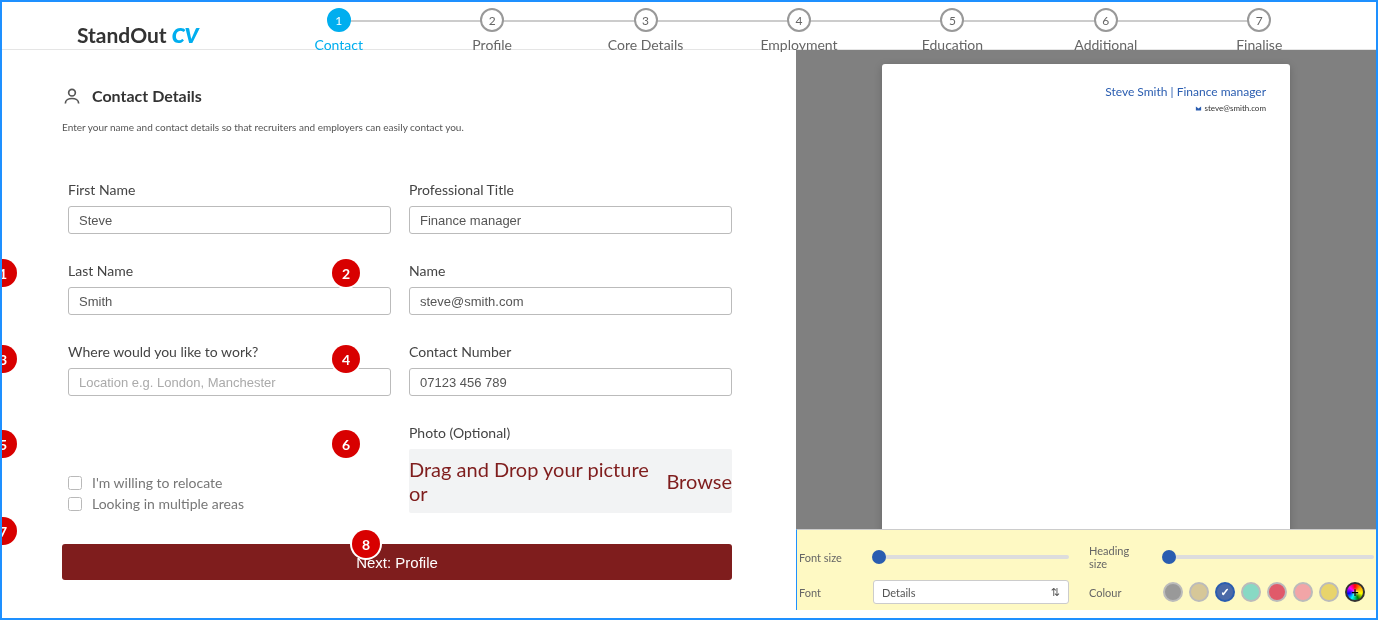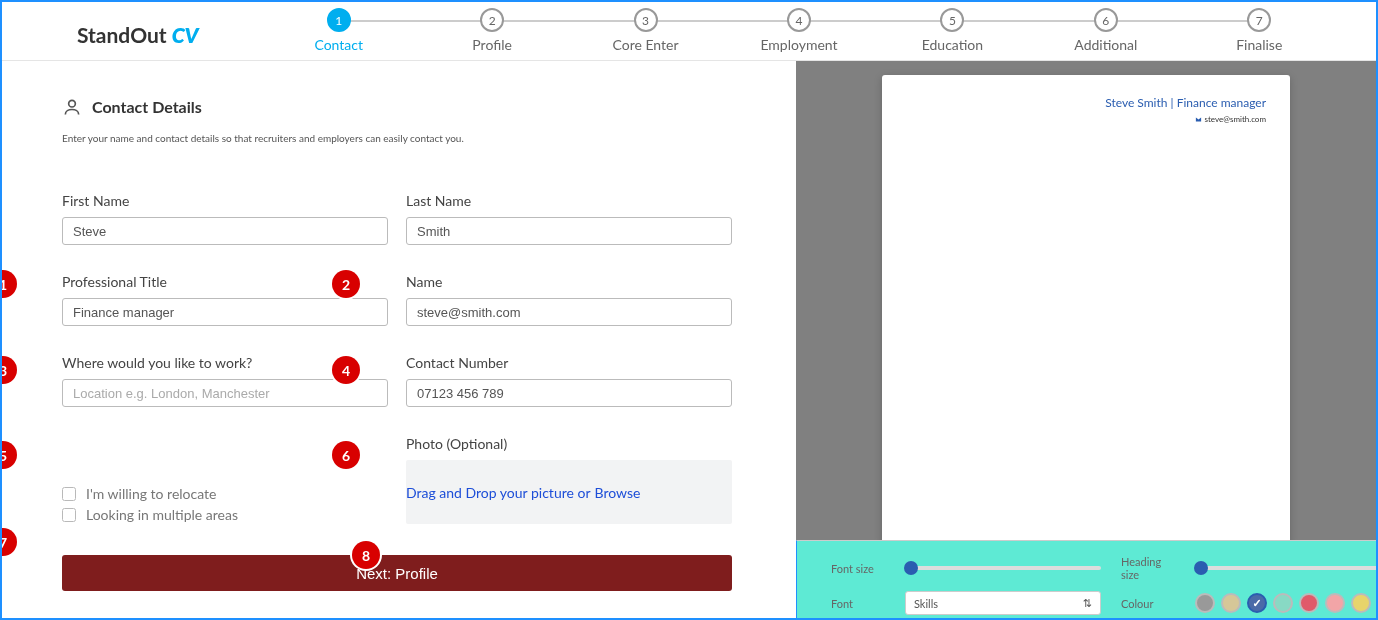--- a/index.html
+++ b/index.html
@@ -7,21 +7,21 @@
     font-family: Lato, "Helvetica Neue", Arial, sans-serif;
     background: #fff;
     width: 1378px;
     height: 620px;
     overflow: hidden;
     position: relative;
     border: 2px solid #1e90ff;
   }
   .header {
     display: flex;
-    height: 59px;
+    height: 48px;
     border-bottom: 1px solid #e5e5e5;
     align-items: flex-start;
     padding: 6px 0 0 0;
   }
   .logo {
     width: 250px;
     padding-left: 75px;
     padding-top: 14px;
     font-weight: 700;
     font-size: 21px;
@@ -90,20 +90,21 @@
   }
   .person-icon svg { width: 20px; height: 20px; stroke: #555; }
   .section-title { font-size: 16px; font-weight: 700; color: #333; }
   .section-sub { font-size: 10px; color: #555; margin-bottom: 48px; }
 
   .form-grid {
     display: grid;
     grid-template-columns: 1fr 1fr;
     column-gap: 18px;
     row-gap: 28px;
+    margin-left: 6px;
   }
   .field label {
     display: block;
     font-size: 14px;
     color: #444;
     margin-bottom: 8px;
   }
   .field input[type=text] {
     width: 100%;
     height: 28px;
@@ -123,23 +124,23 @@
     color: #777;
     margin-bottom: 4px;
   }
   .chk-row input { width: 14px; height: 14px; accent-color: #ccc; opacity: .5;}
   .photo-field { }
   .dropzone {
     background: #f2f3f4;
     height: 64px;
     display: flex;
     align-items: center;
-    justify-content: flex-start;
-    font-size: 14px;
-    color: #1d4ed8;
+    justify-content: center;
+    font-size: 20px;
+    color: #7f1d1d;
     border-radius: 2px;
   }
   .dropzone .browse { margin-left: 4px; }
   .next-btn {
     margin-top: 28px;
     width: 100%;
     height: 36px;
     background: #7f1d1d;
     color: #fff;
     border: none;
@@ -183,24 +184,24 @@
   }
   .cv-name { color: #2a5db0; font-weight: 400; font-size: 12px; }
   .cv-email { color: #333; font-size: 8px; margin-top: 4px; display:flex; align-items:center; justify-content:flex-end; gap:3px;}
   .cv-email svg { width:7px; height:7px; fill:#2a5db0; }
 
   .toolbar {
     position: absolute;
     bottom: 0;
     right: 0;
     left: 0;
-    background: #5eead4;
+    background: #fef9c3;
     border-top: 1px solid #ccc;
     border-left: 1px solid #1e90ff;
-    padding: 14px 34px 6px;
+    padding: 14px 2px 6px;
     display: grid;
     grid-template-columns: 270px 1fr;
     column-gap: 20px;
     row-gap: 10px;
     font-size: 11px;
     color: #666;
   }
   .tool-row { display: flex; align-items: center; gap: 14px; }
   .tool-label { width: 60px; }
   .slider {
@@ -258,21 +259,21 @@
 </head>
 <body>
 
 <div class="header">
   <div class="logo">
     <span>StandOut </span><span class="cv">CV</span>
   </div>
   <div class="stepper" id="stepper">
       <div class="step active"><div class="step-circle">1</div><div class="step-label">Contact</div><div class="step-line"></div></div>
       <div class="step"><div class="step-circle">2</div><div class="step-label">Profile</div><div class="step-line"></div></div>
-      <div class="step"><div class="step-circle">3</div><div class="step-label">Core Enter</div><div class="step-line"></div></div>
+      <div class="step"><div class="step-circle">3</div><div class="step-label">Core Details</div><div class="step-line"></div></div>
       <div class="step"><div class="step-circle">4</div><div class="step-label">Employment</div><div class="step-line"></div></div>
       <div class="step"><div class="step-circle">5</div><div class="step-label">Education</div><div class="step-line"></div></div>
       <div class="step"><div class="step-circle">6</div><div class="step-label">Additional</div><div class="step-line"></div></div>
       <div class="step"><div class="step-circle">7</div><div class="step-label">Finalise</div></div>
     </div>
 </div>
 
 <div class="main-wrap">
   <div class="form-col">
     <div class="section-head">
@@ -285,26 +286,26 @@
       <span class="section-title">Contact Details</span>
     </div>
     <p class="section-sub">Enter your name and contact details so that recruiters and employers can easily contact you.</p>
 
     <div class="form-grid">
       <div class="field">
         <label>First Name</label>
         <input type="text" value="Steve" style="">
       </div>
       <div class="field">
+        <label>Professional Title</label>
+        <input type="text" value="Finance manager" style="">
+      </div>
+      <div class="field">
         <label>Last Name</label>
         <input type="text" value="Smith" style="">
-      </div>
-      <div class="field">
-        <label>Professional Title</label>
-        <input type="text" value="Finance manager" style="">
       </div>
       <div class="field">
         <label>Name</label>
         <input type="text" value="steve@smith.com" style="">
       </div>
       <div class="field">
         <label>Where would you like to work?</label>
         <input type="text" placeholder="Location e.g. London, Manchester" style="">
       </div>
       <div class="field">
@@ -363,21 +364,21 @@
       </div>
       <div class="tool-row">
         <span class="tool-label">Heading size</span>
         <div class="slider">
             <div class="slider-thumb" style="left:6px"></div>
           </div>
       </div>
       <div class="tool-row">
         <span class="tool-label">Font</span>
         <div class="font-select">
-          <span>Skills</span>
+          <span>Details</span>
           <span>⇅</span>
         </div>
       </div>
       <div class="tool-row">
         <span class="tool-label">Colour</span>
         <div class="swatches" id="swatches">
             <div class="swatch" style="background: rgb(153, 153, 153);"></div>
             <div class="swatch" style="background: rgb(214, 199, 152);"></div>
             <div class="swatch sel" style="background: rgb(75, 106, 168); border-color: rgb(42, 93, 176);"></div>
             <div class="swatch" style="background: rgb(136, 217, 196);"></div>

